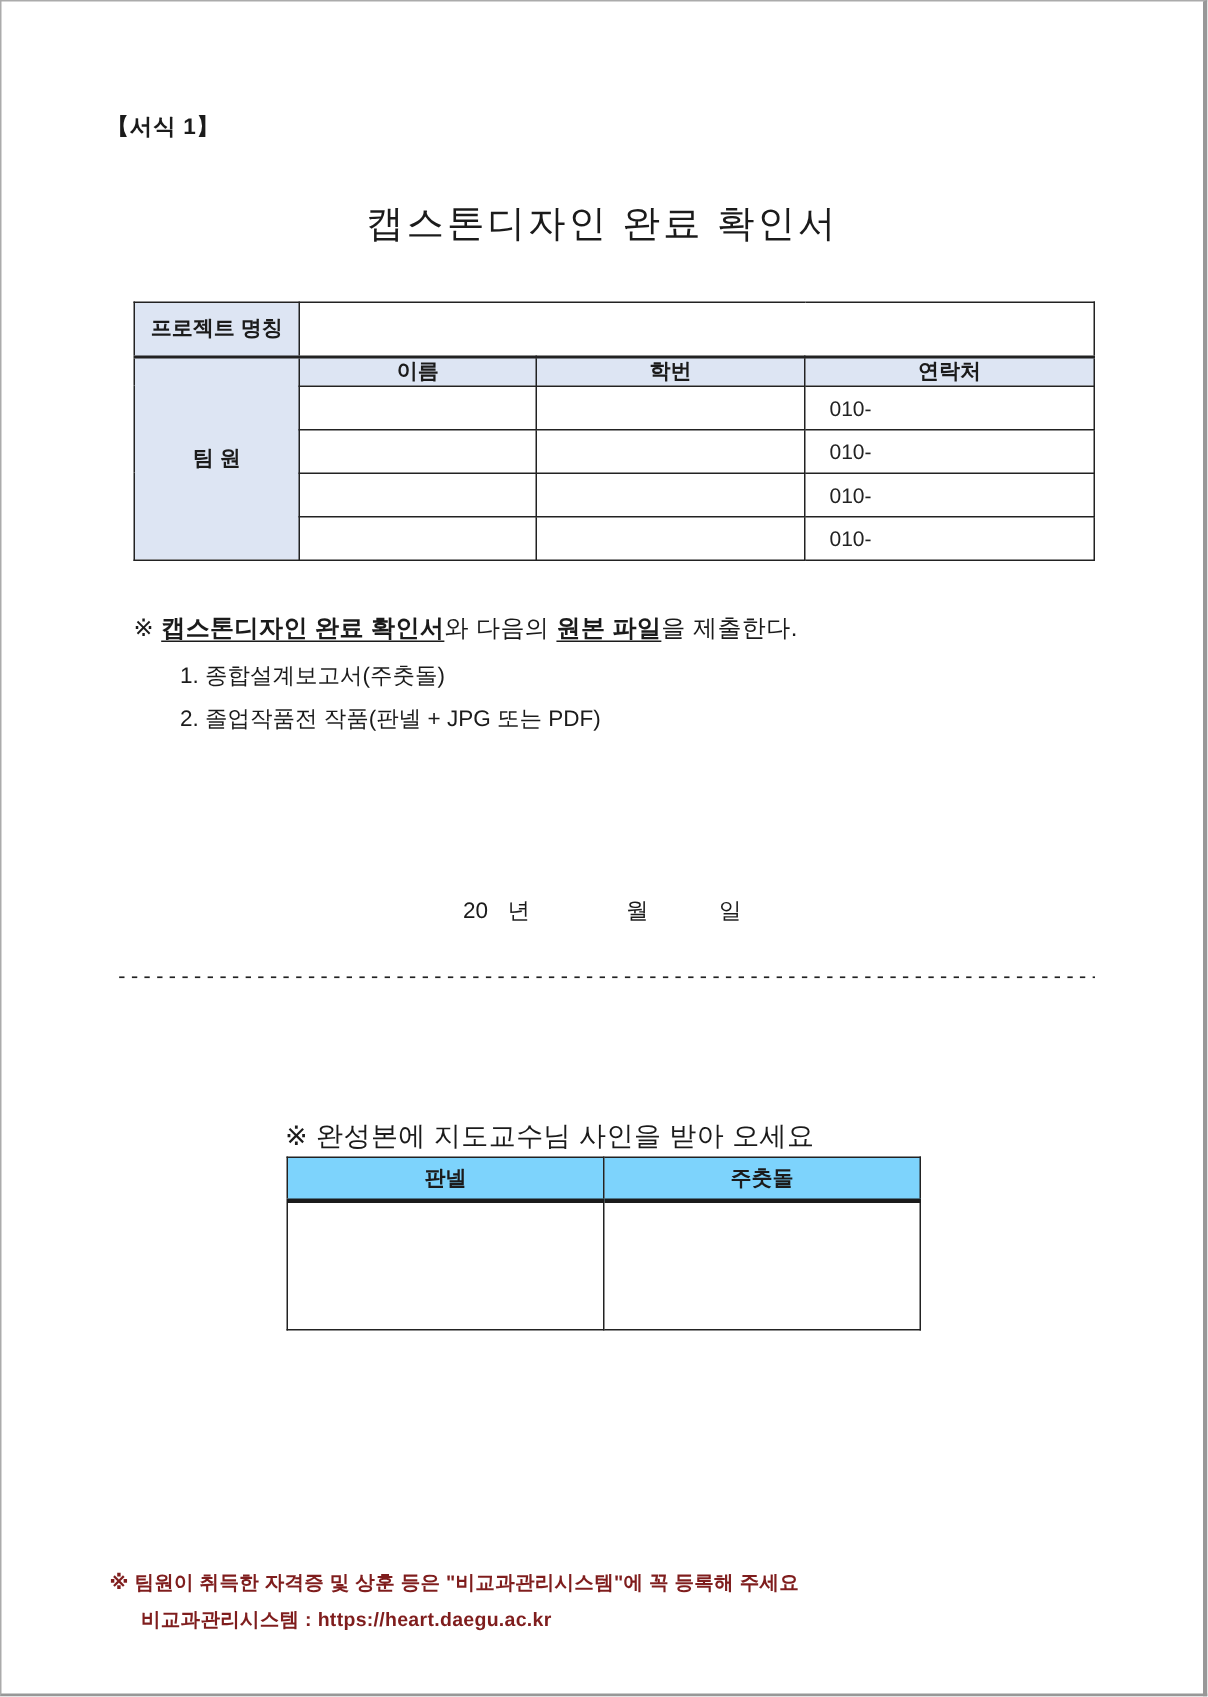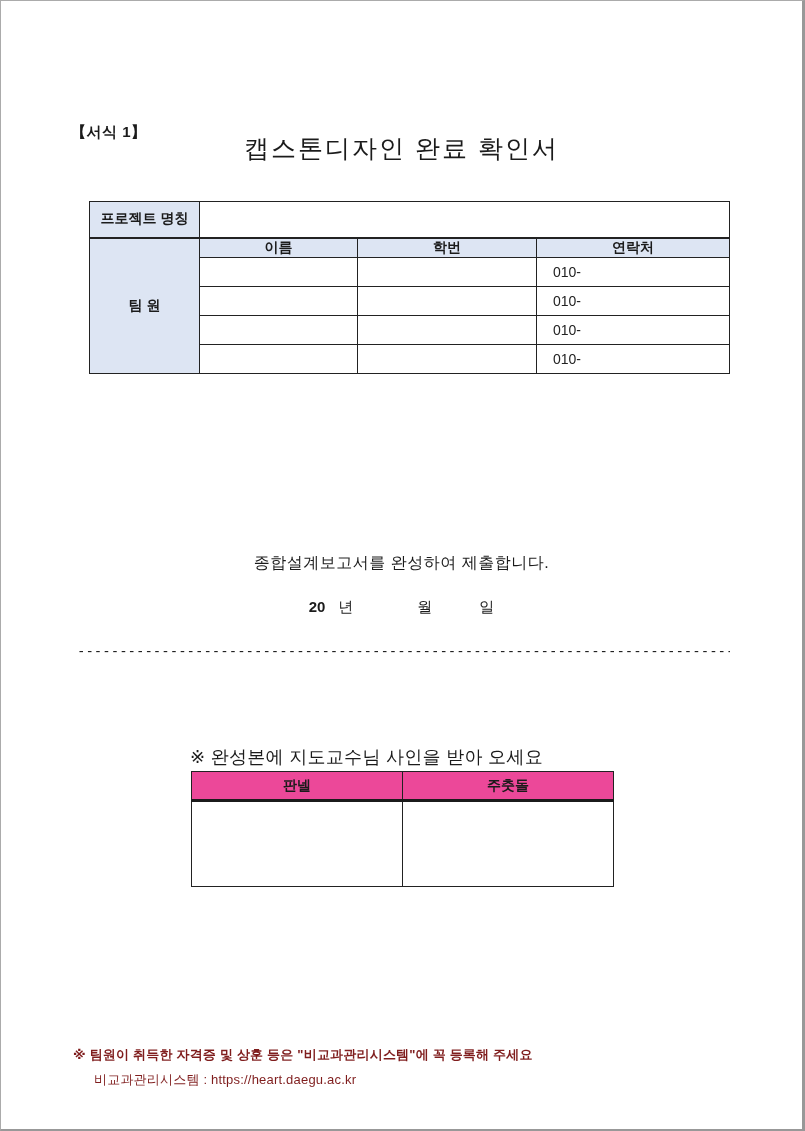--- a/index.html
+++ b/index.html
@@ -9,21 +9,21 @@
     position:relative;
     width:805px; height:1131px;
     background:#ffffff;
     border:1px solid #ababab;
     border-right:3px solid #989898;
     border-bottom:2px solid #989898;
     overflow:hidden;
   }
   .form-label {
     position:absolute; left:70px; top:74px;
-    font-size:15px; font-weight:600; letter-spacing:0.5px;margin-top:48px;
+    font-size:15px; font-weight:600; letter-spacing:0.5px;
   }
   .doc-title {
     position:absolute; left:0; right:0; top:131px;
     text-align:center; font-size:25px; font-weight:500; letter-spacing:2px;
   }
   
   table { border-collapse:collapse; }
   .main-table {
     position:absolute; left:88px; top:200px; width:640px;
     table-layout:fixed;
@@ -39,46 +39,46 @@
   .phone-cell { text-align:left; padding-left:7px; font-size:14px; color:#222; }
   .outer { border-width:1.5px;margin-left:48px; }
   
   .note-block { position:absolute; left:88px; top:408px; font-size:16px; }
   .note-line { letter-spacing:0.3px; }
   .bu { font-weight:bold; text-decoration:underline; text-underline-offset:3px; }
   .note-items { margin-top:11px; margin-left:31px; font-size:15px; }
   .note-items .item + .item { margin-top:10px; }
   .statement { position:absolute; left:0; right:0; top:552px; text-align:center; font-size:16px; letter-spacing:0.5px; }
   .date-line { position:absolute; left:0; right:0; top:597px; text-align:center; font-size:15px; }
-  .date-line .yp { margin-right:13px;font-weight:bold; }
+  .date-line .yp { margin-right:13px; }
   .date-line .m { margin-left:64px; }
   .date-line .d { margin-left:47px; }
   .divider {
     position:absolute; left:76px; top:642px; width:653px; height:18px;
     font-family:"DejaVu Sans Mono","Liberation Mono",monospace;
     font-size:14px; letter-spacing:0; white-space:nowrap; overflow:hidden; color:#222;
   }
   .confirm { position:absolute; left:0; right:0; top:690px; text-align:center; font-size:17px; letter-spacing:0.3px; }
   .sign-note { position:absolute; left:189px; top:744px; font-size:18px; letter-spacing:0.3px; }
   
   .sign-table { position:absolute; left:190px; top:770px; width:422px; table-layout:fixed; }
   .sign-table th, .sign-table td { border:1.5px solid #222222; font-size:14px; }
   .sign-table th {
-    height:29px; background:#ec4899; font-weight:bold; text-align:center;
+    height:29px; background:#7dd3fc; font-weight:bold; text-align:center;
     border-bottom:3px solid #1b1b1b;
   }
   .sign-table td { height:86px; background:#ffffff; }
   
   .dept {
     position:absolute; left:0; right:0; top:967px; text-align:center;
     font-family:"Liberation Serif","DejaVu Serif",serif;
     font-size:27px; font-weight:600; letter-spacing:1px; color:#111;
   }
   .footer { position:absolute; left:72px; top:1041px; font-size:13px; font-weight:600; line-height:25px; letter-spacing:0.2px; color:#7f1d1d; }
-  .footer .line2 { padding-left:21px; font-weight:400; }
+  .footer .line2 { padding-left:21px; font-weight:700; }
 </style>
 </head>
 <body>
 
 <div class="page">
 
   <div class="form-label">【서식 1】</div>
 
   <div class="doc-title">캡스톤디자인 완료 확인서</div>
 
@@ -116,22 +116,28 @@
       <td class="phone-cell">010-</td>
     </tr>
     <tr class="row-member">
       <td></td>
       <td></td>
       <td class="phone-cell">010-</td>
     </tr>
   </tbody>
     </table>
 
+  <div class="note-block">
+    <div class="note-line"><span>※ </span><span class="bu">캡스톤디자인 완료 확인서</span><span>와 다음의 </span><span class="bu">원본 파일</span><span>을 제출한다.</span></div>
+    <div class="note-items">
+      <div class="item">1. 종합설계보고서(주춧돌)</div>
+      <div class="item">2. 졸업작품전 작품(판넬 + JPG 또는 PDF)</div>
+    </div>
+  </div>
 
-  <div class="statement">종합설계보고서를 완성하여 제출합니다.</div>
 
   <div class="date-line">
     <span class="yp">20</span><span class="y">년</span><span class="m">월</span><span class="d">일</span>
   </div>
 
   <div class="divider">------------------------------------------------------------------------------</div>
 
 
   <div class="sign-note">※ 완성본에 지도교수님 사인을 받아 오세요</div>
 

